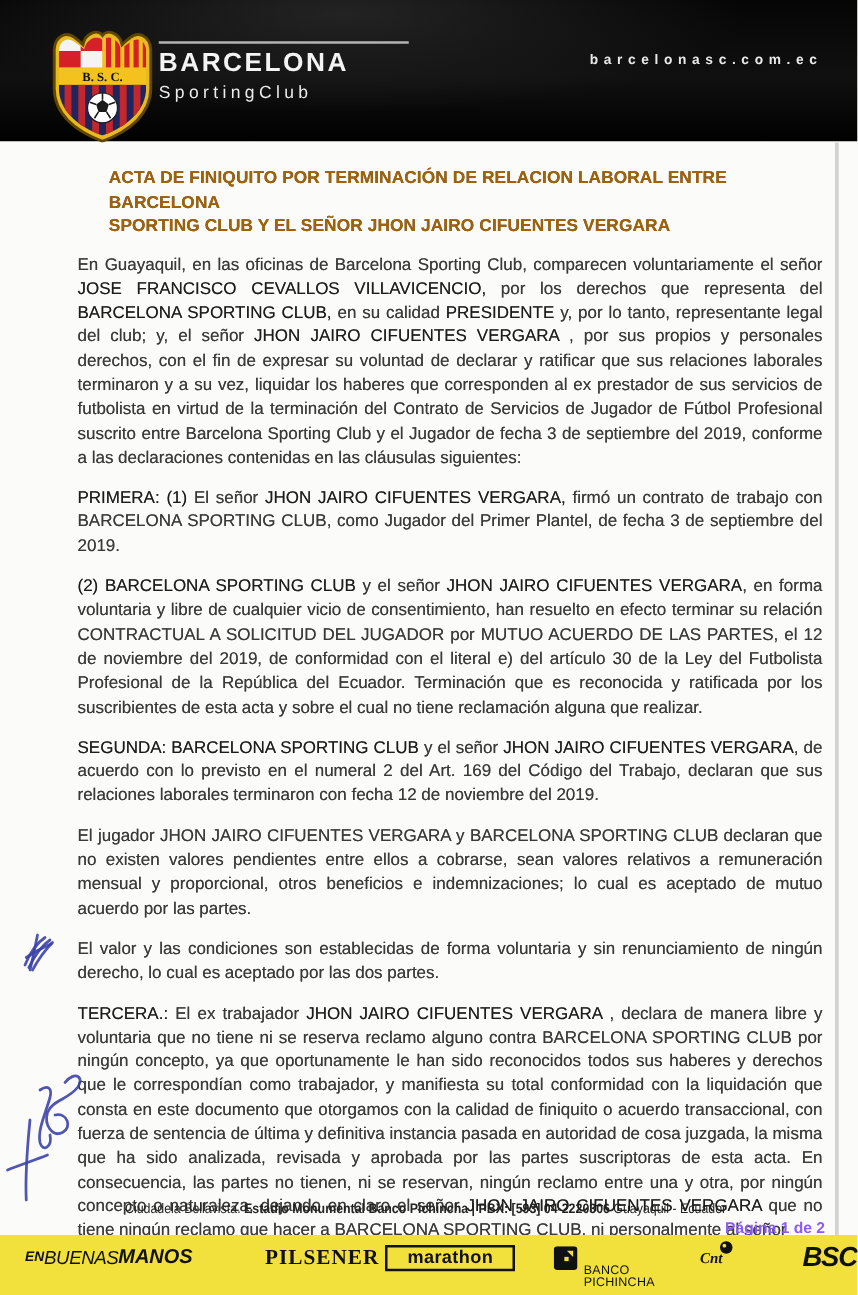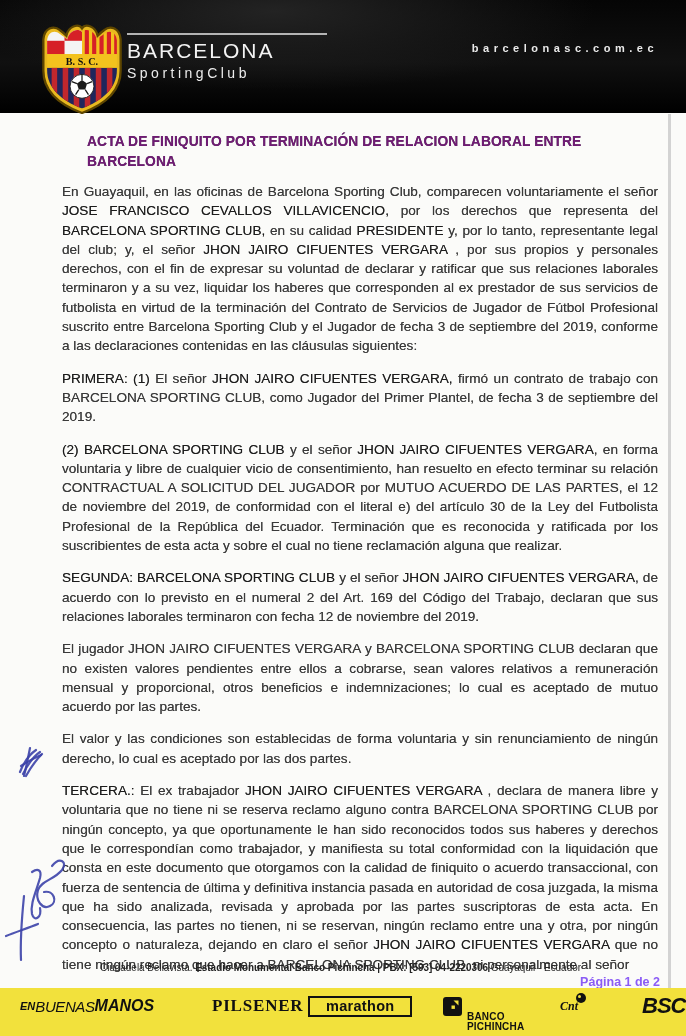--- a/index.html
+++ b/index.html
@@ -6,30 +6,30 @@
   body{width:686px;height:1036px;position:relative;overflow:hidden;
        background:#fbfbf9;font-family:"Liberation Sans",sans-serif;}
 
   
   .letterhead{position:absolute;left:0;top:0;width:686px;height:113px;
     background:radial-gradient(ellipse at 40% 10%, #232323 0%, rgba(0,0,0,0) 55%),
                linear-gradient(180deg,#050505,#101010 55%,#000);}
   .crest{position:absolute;left:36px;top:20px;}
   .wordmark{position:absolute;left:127px;top:33px;width:200px;}
   .wm-rule{height:2px;background:#cfcfcf;opacity:.85;margin-bottom:4px;}
-  .wm-main{color:#f3f3f3;font-weight:400;font-size:21px;letter-spacing:2px;
+  .wm-main{color:#f3f3f3;font-weight:700;font-size:21px;letter-spacing:2px;
            font-family:"Liberation Sans",sans-serif;}
   .wm-sub{color:#ececec;font-weight:400;font-size:14px;letter-spacing:3.5px;margin-top:2px;}
   .site{position:absolute;right:28px;top:42px;color:#e9e9e9;font-size:11px;
         font-weight:700;letter-spacing:4.5px;}
 
   
   .docmain{position:absolute;left:62px;top:132px;width:596px;}
   .doc-title{margin:0 0 11px 25px;font-size:13.8px;line-height:19.5px;font-weight:700;
-             color:#701a75;letter-spacing:.1px;text-shadow:0 0 .3px #555;}
+             color:#a16207;letter-spacing:.1px;text-shadow:0 0 .3px #555;}
   #paras{max-height:800px;overflow:hidden;}
   p.para{margin:0 0 13px;text-align:justify;font-size:13.6px;line-height:19.3px;
          color:#3a3a3a;text-shadow:0 0 .3px #666;}
   p.para .b{font-weight:400;color:#1c1c1c;}
 
   
   .sig{position:absolute;pointer-events:none;}
   .sig path{fill:none;stroke:#3c43a8;stroke-width:2.2;stroke-linecap:round;opacity:.9;}
   #sig1{left:14px;top:742px;}
   #sig2{left:2px;top:852px;}
@@ -54,21 +54,21 @@
   .ebm .p3{font-size:16px;font-weight:900;}
 
   .pilsener{left:212px;font-family:"Liberation Serif",serif;font-weight:700;
             font-size:17px;letter-spacing:.8px;}
 
   .marathon{left:308px;}
   .marathon .box{border:2.5px solid #111;padding:0 16px 1px;font-size:14.5px;
                  font-weight:800;letter-spacing:.3px;}
 
   .banco{left:443px;gap:5px;}
-  .banco .txt{font-size:10px;font-weight:700;line-height:10.5px;letter-spacing:.2px;margin-top:32px;}
+  .banco .txt{font-size:10px;font-weight:400;line-height:10.5px;letter-spacing:.2px;margin-top:32px;}
 
   .cnt{left:560px;}
   .cnt .cnt-wrap{position:relative;font-family:"Liberation Serif",serif;
                  font-style:italic;font-weight:700;font-size:12px;}
   .cnt .ball{position:absolute;top:-6px;right:-8px;width:10px;height:10px;
              border-radius:50%;background:#111;}
   .cnt .ball:after{content:"";position:absolute;left:2px;top:2px;width:3px;height:3px;
                    border-radius:50%;background:#f2e13c;}
 
   .bsc-cut{left:642px;font-style:italic;font-weight:900;font-size:22px;
@@ -113,20 +113,21 @@
     <div class="wm-rule"></div>
     <div class="wm-main">BARCELONA</div>
     <div class="wm-sub">SportingClub</div>
   </div>
   <div class="site">barcelonasc.com.ec</div>
 </header>
 
 <main class="docmain">
   <h1 class="doc-title">
     <div>ACTA DE FINIQUITO POR TERMINACIÓN DE RELACION LABORAL ENTRE BARCELONA</div>
+    <div>SPORTING CLUB Y EL SEÑOR JHON JAIRO CIFUENTES VERGARA</div>
   </h1>
   <div id="paras">
       <p class="para"><span>En Guayaquil, en las oficinas de Barcelona Sporting Club, comparecen voluntariamente el señor </span><span class="b">JOSE FRANCISCO CEVALLOS VILLAVICENCIO,</span><span> por los derechos que representa del </span><span class="b">BARCELONA SPORTING CLUB,</span><span> en su calidad </span><span class="b">PRESIDENTE</span><span> y, por lo tanto, representante legal del club; y, el señor </span><span class="b">JHON JAIRO CIFUENTES VERGARA</span><span> , por sus propios y personales derechos, con el fin de expresar su voluntad de declarar y ratificar que sus relaciones laborales terminaron y a su vez, liquidar los haberes que corresponden al ex prestador de sus servicios de futbolista en virtud de la terminación del Contrato de Servicios de Jugador de Fútbol Profesional suscrito entre Barcelona Sporting Club y el Jugador de fecha 3 de septiembre del 2019, conforme a las declaraciones contenidas en las cláusulas siguientes:</span></p>
       <p class="para"><span class="b">PRIMERA: (1)</span><span> El señor </span><span class="b">JHON JAIRO CIFUENTES VERGARA,</span><span> firmó un contrato de trabajo con BARCELONA SPORTING CLUB, como Jugador del Primer Plantel, de fecha 3 de septiembre del 2019.</span></p>
       <p class="para"><span class="b">(2) BARCELONA SPORTING CLUB</span><span> y el señor </span><span class="b">JHON JAIRO CIFUENTES VERGARA</span><span>, en forma voluntaria y libre de cualquier vicio de consentimiento, han resuelto en efecto terminar su relación CONTRACTUAL A SOLICITUD DEL JUGADOR por MUTUO ACUERDO DE LAS PARTES, el 12 de noviembre del 2019, de conformidad con el literal e) del artículo 30 de la Ley del Futbolista Profesional de la República del Ecuador. Terminación que es reconocida y ratificada por los suscribientes de esta acta y sobre el cual no tiene reclamación alguna que realizar.</span></p>
       <p class="para"><span class="b">SEGUNDA: BARCELONA SPORTING CLUB</span><span> y el señor </span><span class="b">JHON JAIRO CIFUENTES VERGARA</span><span>, de acuerdo con lo previsto en el numeral 2 del Art. 169 del Código del Trabajo, declaran que sus relaciones laborales terminaron con fecha 12 de noviembre del 2019.</span></p>
       <p class="para"><span>El jugador JHON JAIRO CIFUENTES VERGARA y BARCELONA SPORTING CLUB declaran que no existen valores pendientes entre ellos a cobrarse, sean valores relativos a remuneración mensual y proporcional, otros beneficios e indemnizaciones; lo cual es aceptado de mutuo acuerdo por las partes.</span></p>
       <p class="para"><span>El valor y las condiciones son establecidas de forma voluntaria y sin renunciamiento de ningún derecho, lo cual es aceptado por las dos partes.</span></p>
       <p class="para"><span class="b">TERCERA.:</span><span> El ex trabajador </span><span class="b">JHON JAIRO CIFUENTES VERGARA</span><span> , declara de manera libre y voluntaria que no tiene ni se reserva reclamo alguno contra BARCELONA SPORTING CLUB por ningún concepto, ya que oportunamente le han sido reconocidos todos sus haberes y derechos que le correspondían como trabajador, y manifiesta su total conformidad con la liquidación que consta en este documento que otorgamos con la calidad de finiquito o acuerdo transaccional, con fuerza de sentencia de última y definitiva instancia pasada en autoridad de cosa juzgada, la misma que ha sido analizada, revisada y aprobada por las partes suscriptoras de esta acta. En consecuencia, las partes no tienen, ni se reservan, ningún reclamo entre una y otra, por ningún concepto o naturaleza, dejando en claro el señor </span><span class="b">JHON JAIRO CIFUENTES VERGARA</span><span> que no tiene ningún reclamo que hacer a BARCELONA SPORTING CLUB, ni personalmente al señor</span></p>
     </div>

